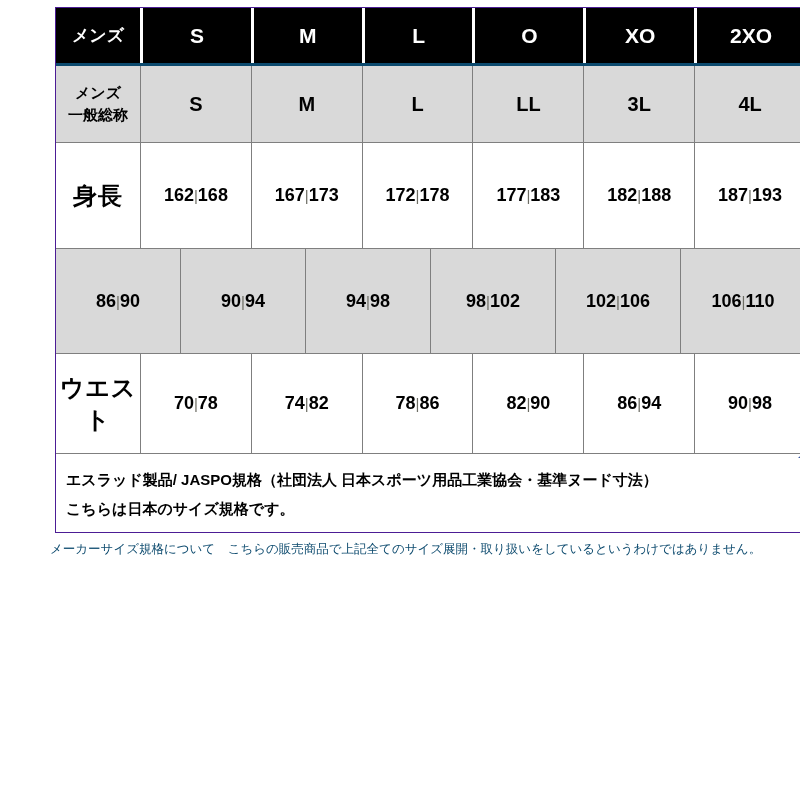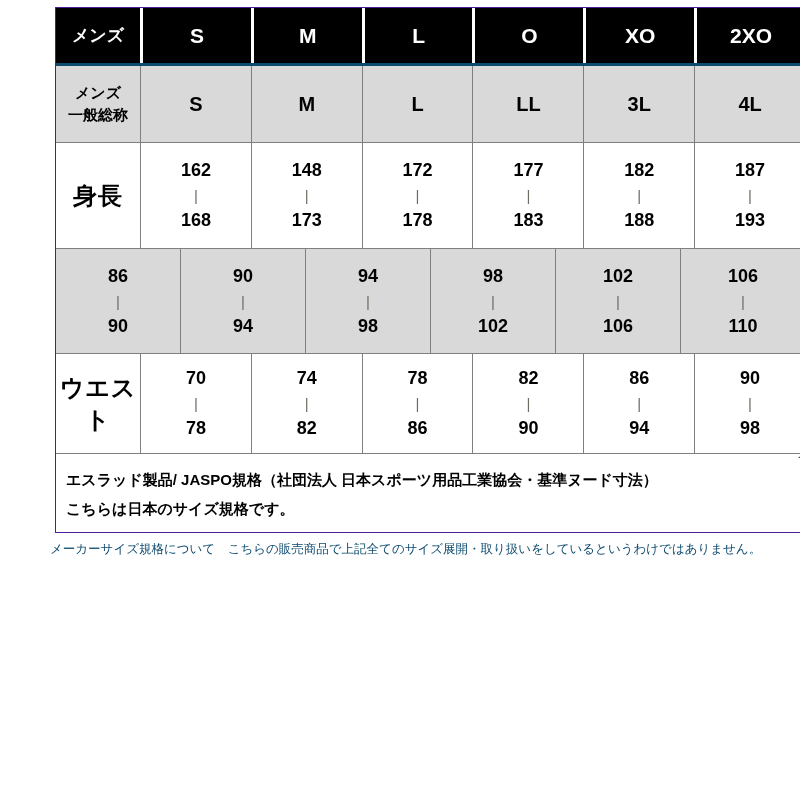--- a/index.html
+++ b/index.html
@@ -24,21 +24,21 @@
   .alias-size{font-size:20px;font-weight:bold;}
   
   .data-row{border-bottom:1px solid #7f7f7f;}
   .data-row .cell + .cell{border-left:1px solid #7f7f7f;}
   .data-row.white{background:#ffffff;}
   .data-row.shaded{background:#d9d9d9;}
   .r-shincho{height:106px;}
   .r-kyoi{height:105px;}
   .r-waist{height:100px;}
   .row-label{font-size:24px;font-weight:bold;letter-spacing:1px;}
-  .num-cell{flex-direction:column;justify-content:center;}
+  .num-cell{flex-direction:row;justify-content:center;}
   .n{font-size:18px;font-weight:bold;line-height:31px;}
   .p{font-size:15px;color:#6d6d64;line-height:19px;}
   
   .footer-box{height:78px;padding:11px 10px 0 10px;box-sizing:border-box;background:#fff;}
   .footer-line{font-size:15px;font-weight:bold;line-height:1.95;white-space:nowrap;}
   
   .corner-marker{position:absolute;right:-3px;top:441px;width:10px;height:9px;
                  background:#3a57a0;clip-path:polygon(100% 0,100% 100%,0 100%);}
   
   .note{position:absolute;left:50px;top:541px;width:700px;text-align:center;
@@ -73,21 +73,21 @@
     </div>
 
     <div class="row data-row white r-shincho">
       <div class="cell label-col row-label">身長</div>
       <div class="cell data-col num-cell">
         <div class="n">162</div>
         <div class="p">|</div>
         <div class="n">168</div>
       </div>
       <div class="cell data-col num-cell">
-        <div class="n">148</div>
+        <div class="n">167</div>
         <div class="p">|</div>
         <div class="n">173</div>
       </div>
       <div class="cell data-col num-cell">
         <div class="n">172</div>
         <div class="p">|</div>
         <div class="n">178</div>
       </div>
       <div class="cell data-col num-cell">
         <div class="n">177</div>

